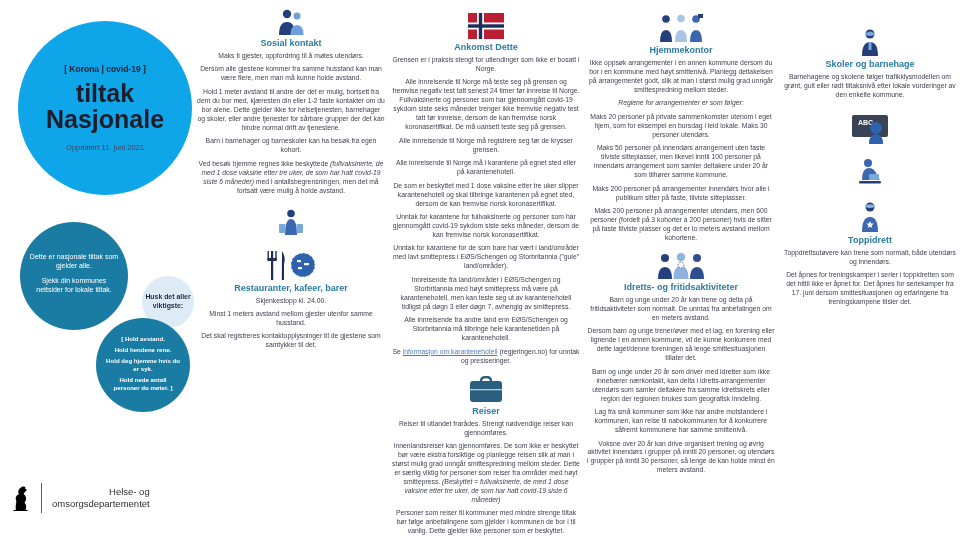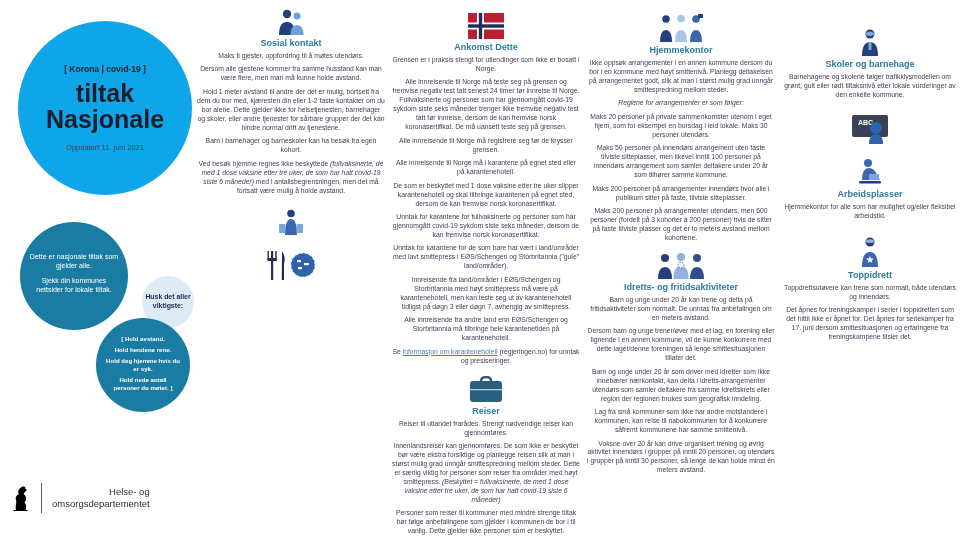--- a/index.html
+++ b/index.html
@@ -102,20 +102,26 @@
       </g>
       <circle cx="38" cy="15" r="12" fill="#2f62ad"></circle>
       <circle cx="38" cy="15" r="12" fill="none" stroke="#ffffff" stroke-width="1" stroke-dasharray="2 2.5"></circle>
       <g fill="#ffffff">
           <rect x="32" y="10" width="4" height="2.2"></rect>
           <rect x="39" y="13" width="5" height="2.2"></rect>
           <rect x="33" y="17" width="4" height="2.2"></rect>
         </g>
     </svg>
   </div>
+  <section>
+    <h2>Restauranter, kafeer, barer</h2>
+    <p>Skjenkestopp kl. 24.00.</p>
+    <p>Minst 1 meters avstand mellom gjester utenfor samme husstand.</p>
+    <p>Det skal registreres kontaktopplysninger til de gjestene som samtykker til det.</p>
+  </section>
 </div>
 
 <div id="col2" class="col">
   <div class="icon-wrap" style="margin-top:13px;">
     <svg width="36" height="26" viewBox="0 0 36 26">
       <rect width="36" height="26" fill="#ba1f33"></rect>
       <rect x="9" width="7" height="26" fill="#ffffff"></rect>
       <rect y="9.5" width="36" height="7" fill="#ffffff"></rect>
       <rect x="10.8" width="3.4" height="26" fill="#1c2d5e"></rect>
       <rect y="11.3" width="36" height="3.4" fill="#1c2d5e"></rect>
@@ -218,24 +224,20 @@
   </div>
 
   <div class="icon-wrap" style="margin-top:14px;">
     <svg width="30" height="28" viewBox="0 0 30 28">
       <circle cx="13" cy="5" r="4" fill="#3b66b0"></circle>
       <path d="M7 22 q0-12 7-12 q6 0 8 8 l3 4 Z" fill="#3b66b0"></path>
       <rect x="14" y="16" width="10" height="6" rx="1" fill="#7aa7dc"></rect>
       <rect x="4" y="23" width="22" height="2.5" rx="1.2" fill="#24407c"></rect>
     </svg>
   </div>
-  <section>
-    <h2>Arbeidsplasser</h2>
-    <p>Hjemmekontor for alle som har mulighet og/eller fleksibel arbeidstid.</p>
-  </section>
 
   <div class="icon-wrap" style="margin-top:16px;">
     <svg width="24" height="30" viewBox="0 0 24 30">
       <circle cx="12" cy="5" r="4.5" fill="#24407c"></circle>
       <path d="M7.5 3.5 q4.5-2.5 9 0 l0 1.5 q-4.5 2 -9 0 Z" fill="#8fb2de"></path>
       <path d="M4 30 q0-15 8-15 q8 0 8 15 Z" fill="#3b66b0"></path>
       <path d="M12 19 l1.1 2.4 2.6 .2 -2 1.8 .6 2.6 -2.3-1.4 -2.3 1.4 .6-2.6 -2-1.8 2.6-.2 Z" fill="#ffffff"></path>
     </svg>
   </div>
   <section>

